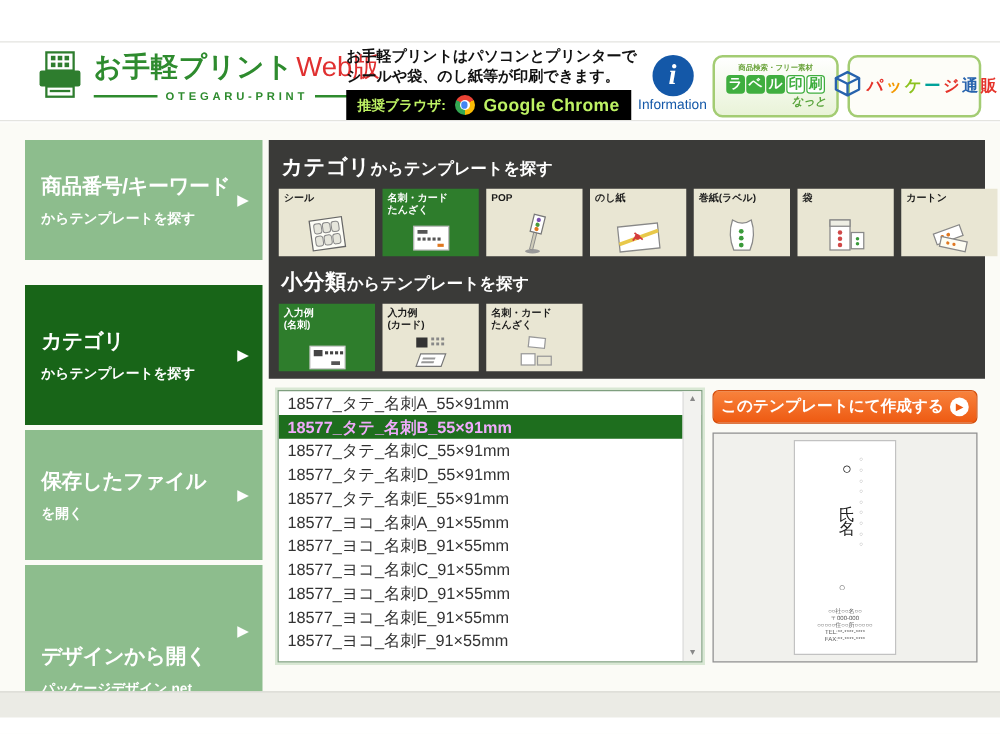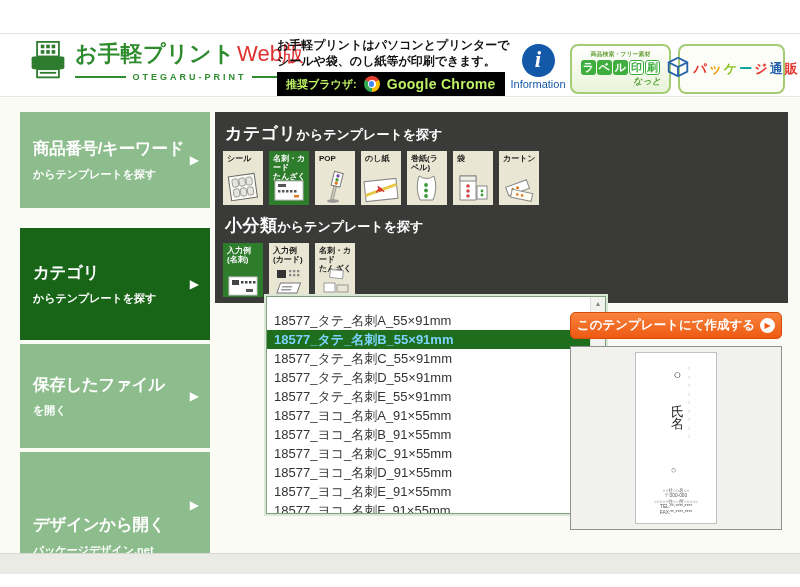--- a/index.html
+++ b/index.html
@@ -58,33 +58,33 @@
   #side2{top:228px;height:112px;}
   #side3{top:344px;height:104px;}
   #side4{top:452px;height:106px;justify-content:flex-end;}
 
   
   .panel{left:215px;top:112px;width:573px;height:191px;background:#3a3a38;}
   .hd{color:#fff;font-weight:bold;font-size:13px;padding:10px 0 6px 10px;}
   .hd b{font-size:17px;letter-spacing:0.5px;}
   .hd.second{padding-top:9px;}
   .tile-row{display:flex;gap:6px;padding-left:8px;}
-  .cat{width:40px;height:54px;background:#e9e6d3;position:relative;flex:0 0 auto;
+  .cat{width:77px;height:54px;background:#e9e6d3;position:relative;flex:0 0 auto;
        padding:3px 3px 0 4px;box-sizing:border-box;cursor:pointer;}
   .cat-label{font-size:8px;font-weight:bold;color:#1a1a1a;line-height:9px;white-space:pre-line;display:block;}
   .cat.sel{background:#2e7d2c;}
   .cat.sel .cat-label{color:#fff;}
   .cat-icon{position:absolute;bottom:1px;left:50%;transform:translateX(-50%);line-height:0;}
 
   
-  .listbox{left:222px;top:296px;width:340px;height:218px;background:#fff;
-           border:1px solid #7f9f7f;box-shadow:0 0 0 2px #d9e8d4;padding-top:14px;overflow:hidden;margin-left:44px;}
+  .listbox{left:222px;top:312px;width:340px;height:218px;background:#fff;
+           border:1px solid #7f9f7f;box-shadow:0 0 0 2px #d9e8d4;padding-top:0;overflow:hidden;}
   .row{height:19px;line-height:19px;padding-left:7px;font-size:13px;color:#333;cursor:pointer;
        white-space:nowrap;}
-  .row.sel{background:#1e6e1e;color:#7dd3fc;font-weight:bold;}
+  .row.sel{background:#1e6e1e;color:#f0abfc;font-weight:bold;}
   .sb{position:absolute;right:0;top:0;bottom:0;width:14px;background:#f2f2ef;border-left:1px solid #ddd;}
   .sb-up,.sb-dn{position:absolute;left:0;width:100%;text-align:center;font-size:7px;color:#888;cursor:pointer;}
   .sb-up{top:3px;} .sb-dn{bottom:3px;}
 
   
   .create-btn{left:570px;top:312px;width:212px;height:27px;border-radius:5px;cursor:pointer;
               background:linear-gradient(#f8823c,#ee5a12);border:1px solid #d44d0a;color:#fff;
               font-size:12.5px;font-weight:bold;display:flex;align-items:center;justify-content:center;gap:5px;}
   .btn-circ{width:15px;height:15px;background:#fff;border-radius:50%;color:#ee5a12;font-size:8px;
             line-height:15px;text-align:center;flex:0 0 auto;}

